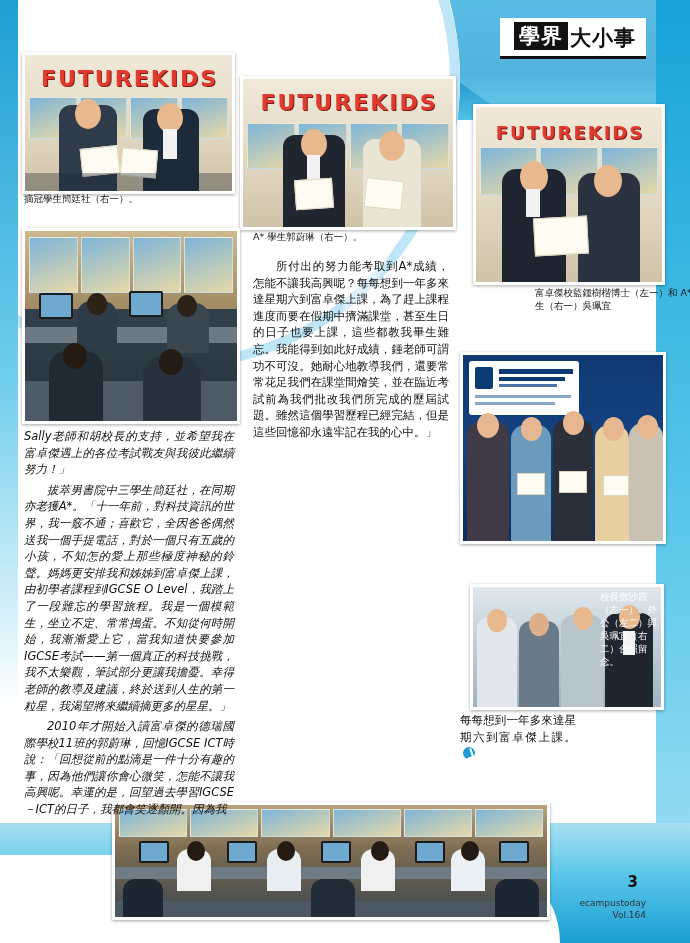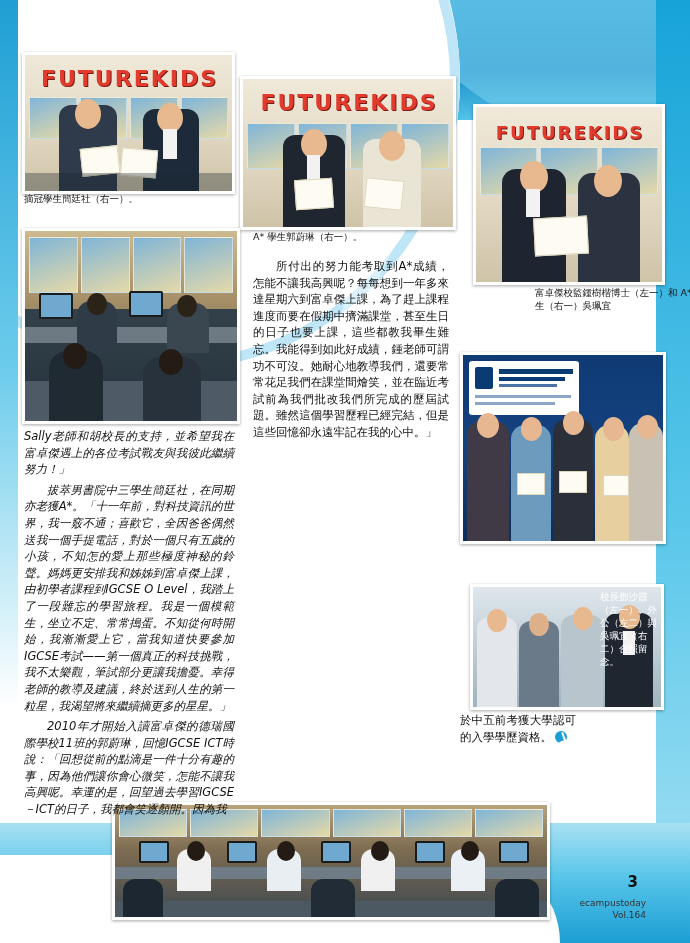--- a/index.html
+++ b/index.html
@@ -168,20 +168,24 @@
   <div class="bg-blue-band"></div>
   <div class="swoosh3"></div>
   <div class="swoosh1"></div>
   <div class="swoosh2"></div>
   <div class="big-ring"></div>
   <div class="left-rail"></div>
   <div class="right-rail"></div>
   <div class="bottom-band"></div>
   <div class="bottom-white"></div>
 
+  <div class="header">
+    <span class="h-box">學界</span>
+    <span class="h-rest">大小事</span>
+  </div>
 
   <div class="photo" style="left:22px;top:52px;width:207px;height:136px;">
     <div class="inner">
       <div class="tex-wall"></div>
       <div class="letters">
         <span>F</span>
           <span>U</span>
           <span>T</span>
           <span>U</span>
           <span>R</span>
@@ -390,21 +394,21 @@
   </div>
 
   <div class="col-text" style="left:24px;top:428px;width:210px;font-style:italic;">
     <p class="noindent">Sally老師和胡校長的支持，並希望我在富卓傑遇上的各位考試戰友與我彼此繼續努力！」</p>
     <p>拔萃男書院中三學生簡廷社，在同期亦老獲A*。「十一年前，對科技資訊的世界，我一竅不通；喜歡它，全因爸爸偶然送我一個手提電話，對於一個只有五歲的小孩，不知怎的愛上那些極度神秘的鈴聲。媽媽更安排我和姊姊到富卓傑上課，由初學者課程到IGCSE O Level，我踏上了一段難忘的學習旅程。我是一個模範生，坐立不定、常常搗蛋。不知從何時開始，我漸漸愛上它，當我知道快要參加IGCSE考試——第一個真正的科技挑戰，我不太樂觀，筆試部分更讓我擔憂。幸得老師的教導及建議，終於送到人生的第一粒星，我渴望將來繼續摘更多的星星。」</p>
     <p>2010年才開始入讀富卓傑的德瑞國際學校11班的郭蔚琳，回憶IGCSE ICT時說：「回想從前的點滴是一件十分有趣的事，因為他們讓你會心微笑，怎能不讓我高興呢。幸運的是，回望過去學習IGCSE－ICT的日子，我都會笑逐顏開。因為我</p>
   </div>
 
 
   <div class="col-text" style="left:460px;top:712px;width:116px;">
-    <p class="noindent"><span>於中五前考獲大學認可的入學學歷資格。</span><span class="end-mark"></span></p>
+    <p class="noindent"><span>每每想到一年多來達星期六到富卓傑上課。</span><span class="end-mark"></span></p>
   </div>
 
   <div class="folio-num">3</div>
   <div class="folio-txt">
     <div>ecampustoday</div>
     <div>Vol.164</div>
   </div>
 
 </div>
 

